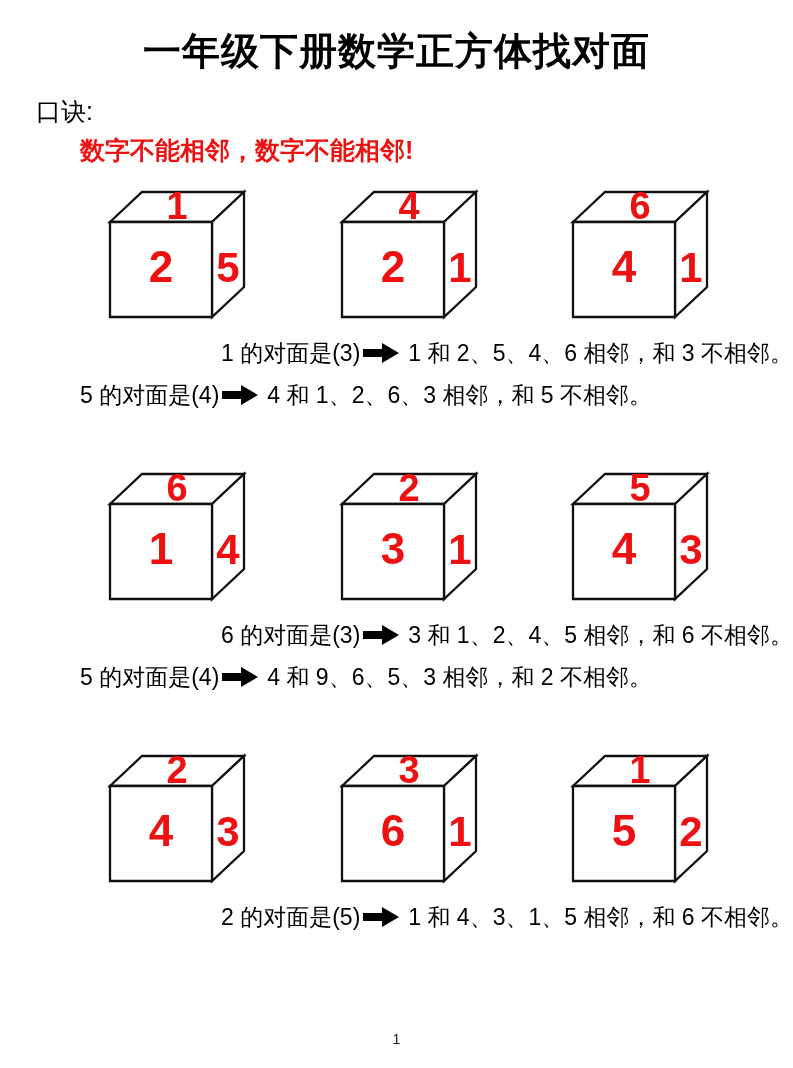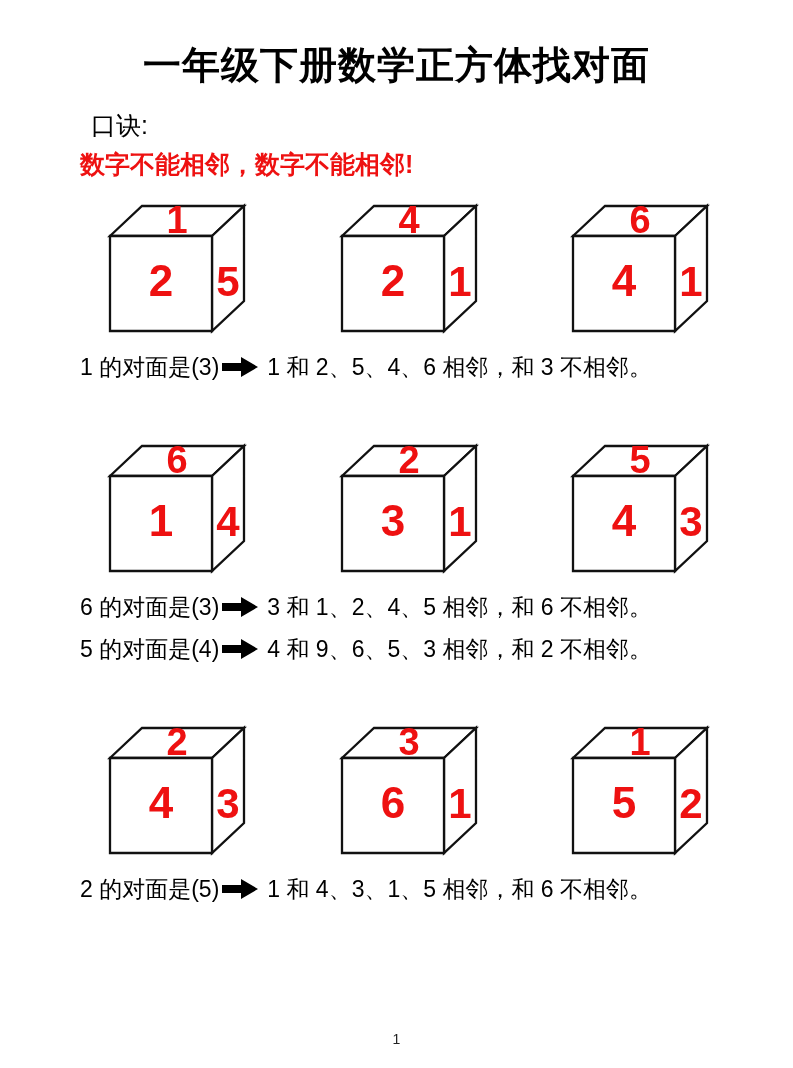--- a/index.html
+++ b/index.html
@@ -3,44 +3,44 @@
 <meta charset="utf-8">
 <style>
   :root { --digit-red:#ee1111; --ink:#111111; }
   * { box-sizing: border-box; }
   html,body { margin:0; padding:0; background:#ffffff; }
   body {
     width:793px; height:1068px; position:relative; overflow:hidden;
     font-family:"Liberation Sans", sans-serif; color:#000;
   }
   .title {
-    margin:0; padding-top:42px; text-align:center;
+    margin:0; padding-top:28px; text-align:center;
     font-size:38px; font-weight:bold; letter-spacing:1px; line-height:46px;
   }
   p { margin:0; }
-  .koujue  { margin:22px 0 0 91px; font-size:25px; line-height:31px; }
+  .koujue  { margin:22px 0 0 36px; font-size:25px; line-height:31px; }
   .mnemonic{ margin:8px  0 0 80px; font-size:25px; line-height:31px; font-weight:bold; color:var(--digit-red); }
   .cube-row{
     display:flex; justify-content:space-between;
     margin:16px 70px 0 100px;
   }
   .cube-row.later { margin-top:54px; }
   svg.cube { width:160px; height:140px; overflow:visible; display:block; }
   .face { fill:#ffffff; stroke:var(--ink); stroke-width:2.3; stroke-linejoin:miter; }
   .digit {
     fill:var(--digit-red); font-weight:bold; text-anchor:middle;
     font-family:"Liberation Sans", sans-serif;
   }
   .digit.top   { font-size:38px; }
   .digit.front { font-size:44px; }
   .digit.right { font-size:42px; }
   .fact-line {
     margin:12px 0 0 80px; font-size:23px; line-height:30px; white-space:nowrap;
   }
-  .fact-line.first { margin-top:16px; }
+  .fact-line.first { margin-top:16px;text-align:right; }
   .arrow-icon { vertical-align:-3px; margin:0 8px 0 2px; }
   .page-number {
     position:absolute; top:1031px; left:0; right:0;
     text-align:center; font-size:14px; color:#222;
   }
 </style>
 </head>
 <body>
 
 <div>
@@ -74,20 +74,25 @@
       <text class="digit top" x="77" y="37">6</text>
       <text class="digit front" x="61" y="100">4</text>
       <text class="digit right" x="128" y="100">1</text>
     </svg>
   </div>
 
   <p class="fact-line first">
     <span>1 的对面是(3)</span><svg class="arrow-icon" width="38" height="22" viewBox="0 0 38 22">
         <path d="M1 7 H20 V1 L37 11 L20 21 V15 H1 Z" fill="#000"></path>
       </svg><span>1 和 2、5、4、6 相邻，和 3 不相邻。</span>
+  </p>
+  <p class="fact-line">
+    <span>5 的对面是(4)</span><svg class="arrow-icon" width="38" height="22" viewBox="0 0 38 22">
+        <path d="M1 7 H20 V1 L37 11 L20 21 V15 H1 Z" fill="#000"></path>
+      </svg><span>4 和 1、2、6、3 相邻，和 5 不相邻。</span>
   </p>
 
   <div class="cube-row later">
     <svg class="cube" viewBox="0 0 160 140">
       <polygon class="face" points="10,40 42,10 144,10 112,40"></polygon>
       <polygon class="face" points="112,40 144,10 144,105 112,135"></polygon>
       <polygon class="face" points="10,40 112,40 112,135 10,135"></polygon>
       <text class="digit top" x="77" y="37">6</text>
       <text class="digit front" x="61" y="100">1</text>
       <text class="digit right" x="128" y="100">4</text>

